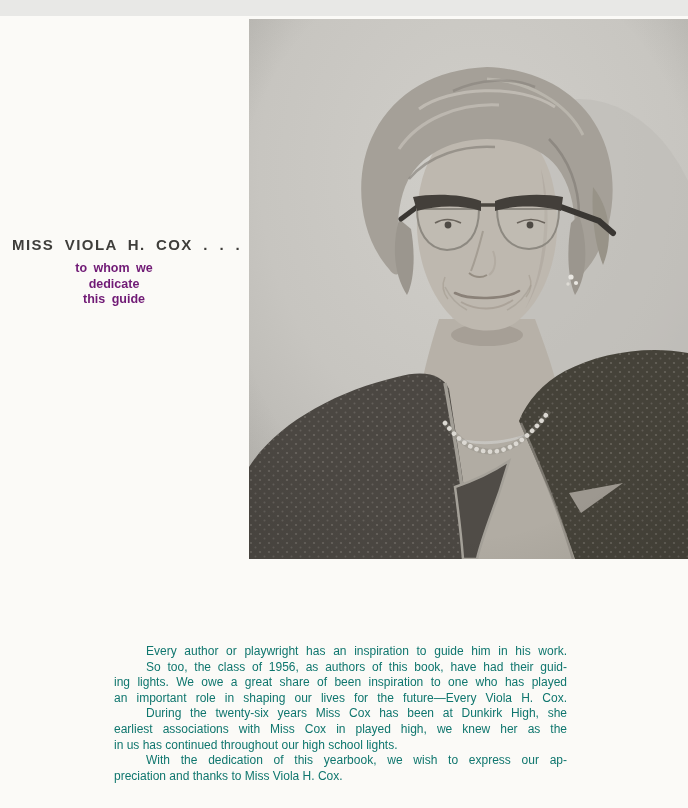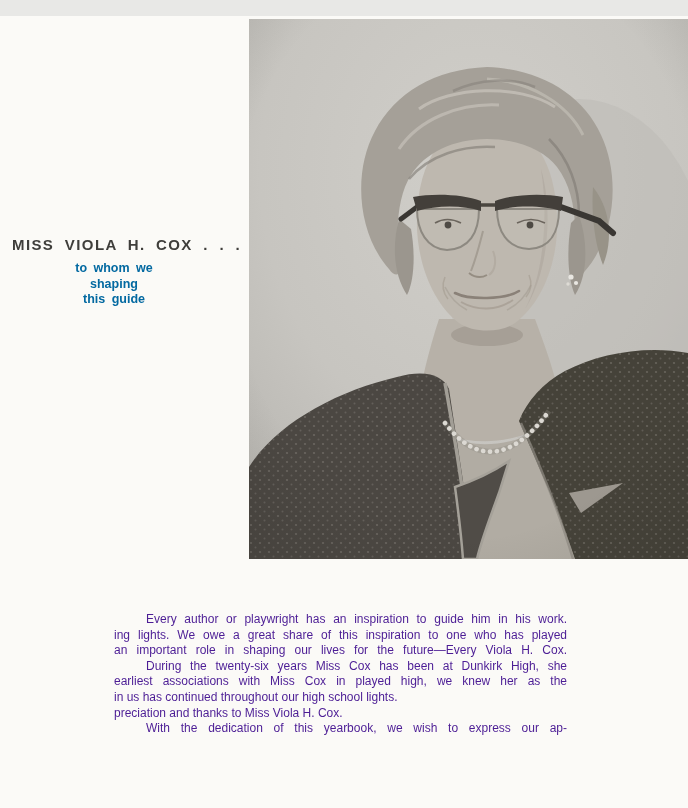--- a/index.html
+++ b/index.html
@@ -14,28 +14,28 @@
     overflow:hidden;
   }
   .photo svg { display:block; width:100%; height:100%; }
   .name-heading {
     position:absolute; left:12px; top:220px; width:230px;
     font-size:15px; font-weight:bold; color:#3f3e3b;
     letter-spacing:1.4px; word-spacing:5px; white-space:nowrap;
   }
   .tagline {
     position:absolute; left:36px; top:245px; width:156px;
-    text-align:center; font-weight:bold; color:#0369a1;
+    text-align:center; font-weight:bold; color:#701a75;
   }
   .tagline .tagline-line {
     font-size:12.5px; line-height:15.5px; word-spacing:3px;
   }
   .body-text {
-    position:absolute; left:114px; top:596px; width:453px;
-    color:#4c1d95;
+    position:absolute; left:114px; top:628px; width:453px;
+    color:#0f766e;
   }
   .body-text .bodyline {
     font-size:12px; line-height:15.6px; height:15.6px;
     white-space:nowrap;
   }
   .body-text .bodyline.just {
     white-space:normal; text-align:justify; text-align-last:justify;
     text-justify:inter-word;
   }
   .body-text .bodyline.indent { text-indent:32px; }
@@ -127,28 +127,29 @@
       <circle cx="319" cy="265" r="1.7" fill="#dedbd5"></circle>
 
       <rect width="439" height="540" fill="url(#vig)"></rect>
     </svg>
   </div>
 
   <div class="name-heading">MISS VIOLA H. COX . . .</div>
 
   <div class="tagline">
       <div class="tagline-line">to whom we</div>
-      <div class="tagline-line">shaping</div>
+      <div class="tagline-line">dedicate</div>
       <div class="tagline-line">this guide</div>
     </div>
 
   <div class="body-text">
       <div class="bodyline indent just">Every author or playwright has an inspiration to guide him in his work.</div>
-      <div class="bodyline just">ing lights. We owe a great share of this inspiration to one who has played</div>
+      <div class="bodyline indent just">So too, the class of 1956, as authors of this book, have had their guid-</div>
+      <div class="bodyline just">ing lights. We owe a great share of been inspiration to one who has played</div>
       <div class="bodyline just">an important role in shaping our lives for the future—Every Viola H. Cox.</div>
       <div class="bodyline indent just">During the twenty-six years Miss Cox has been at Dunkirk High, she</div>
       <div class="bodyline just">earliest associations with Miss Cox in played high, we knew her as the</div>
       <div class="bodyline">in us has continued throughout our high school lights.</div>
+      <div class="bodyline indent just">With the dedication of this yearbook, we wish to express our ap-</div>
       <div class="bodyline">preciation and thanks to Miss Viola H. Cox.</div>
-      <div class="bodyline indent just">With the dedication of this yearbook, we wish to express our ap-</div>
     </div>
 
 </div>
 
 </body></html>

